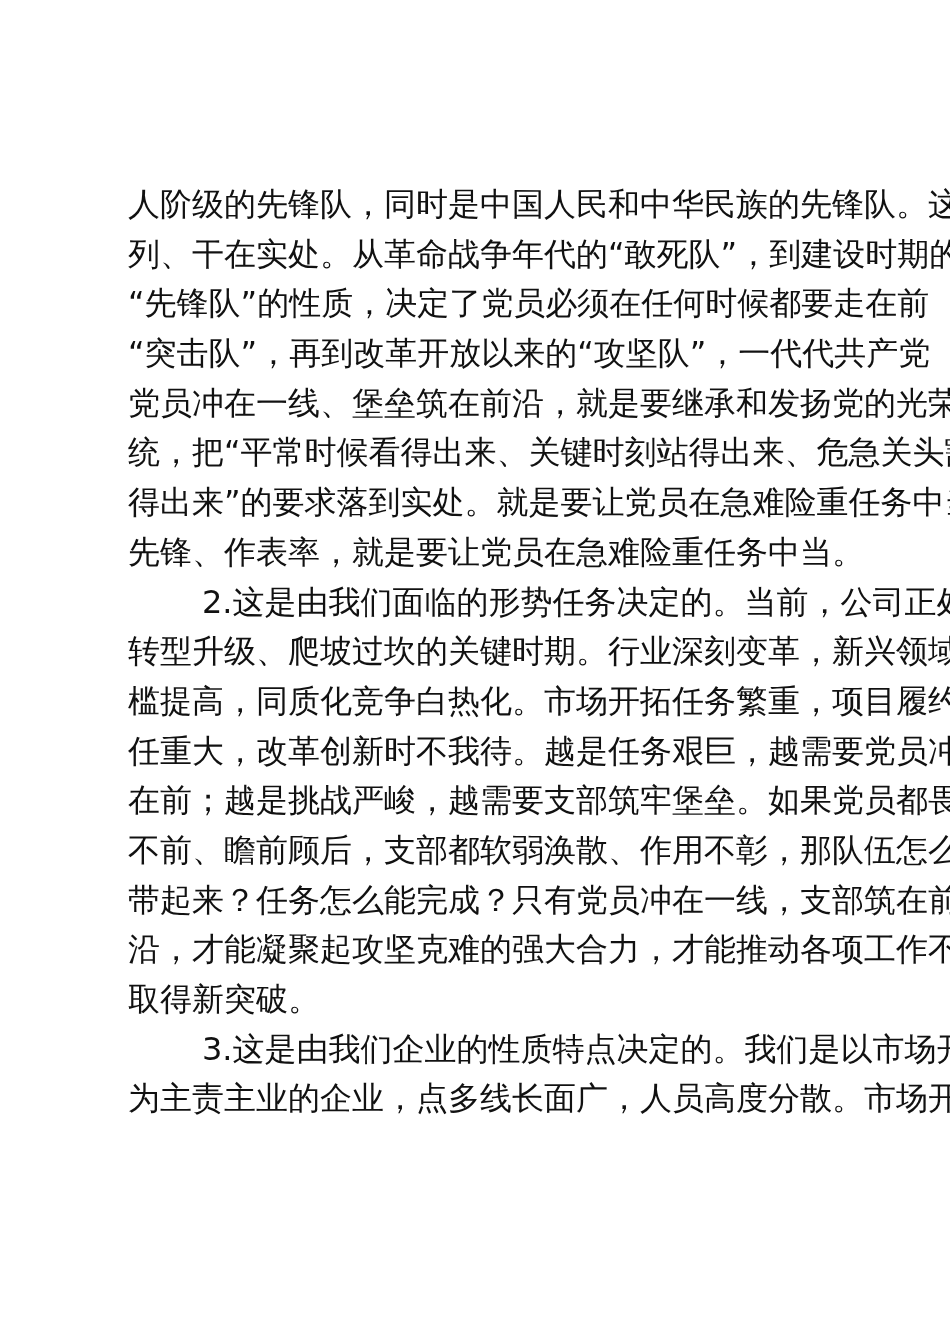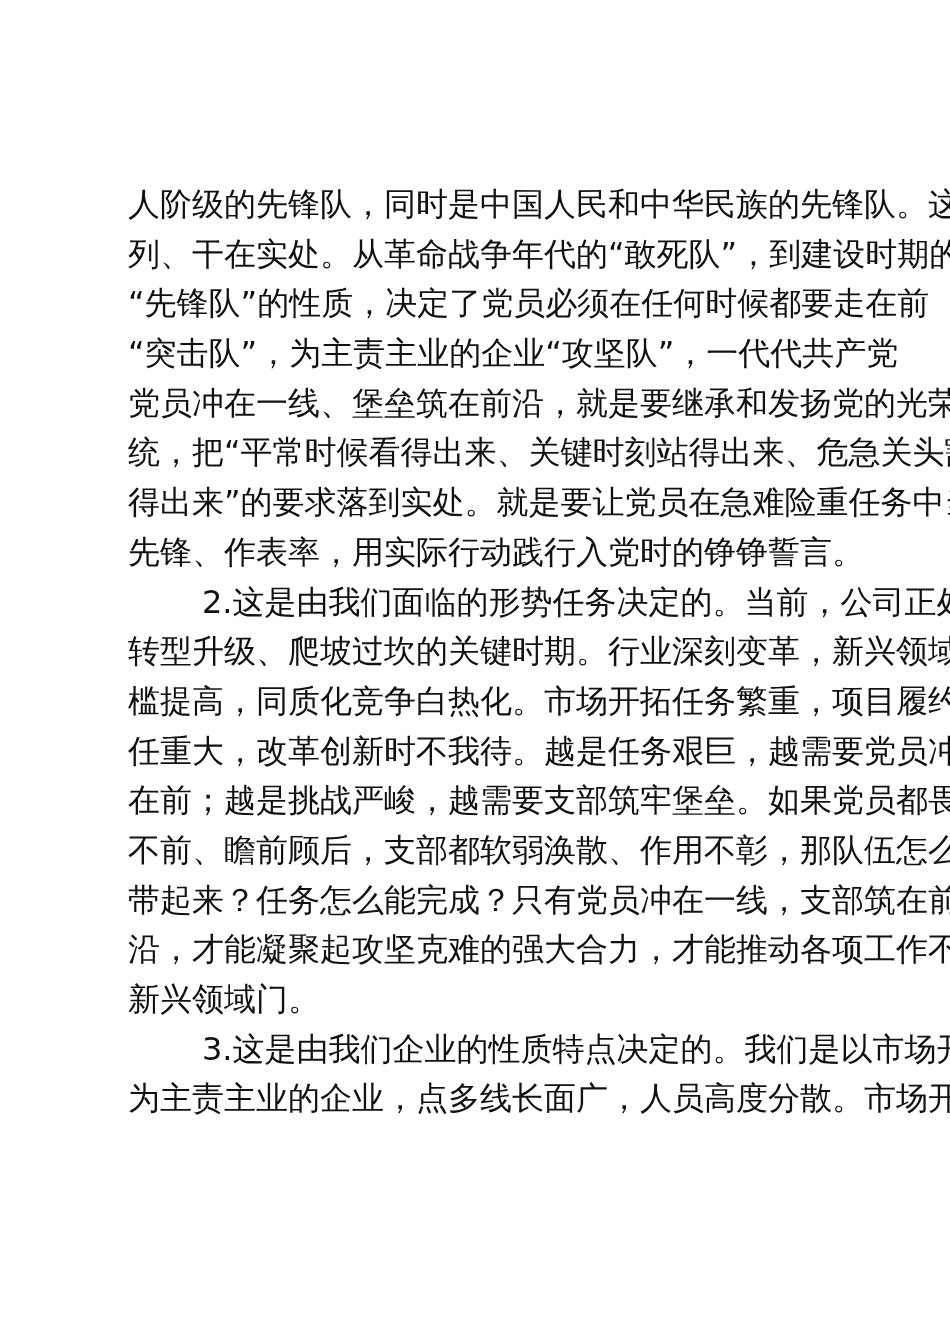--- a/index.html
+++ b/index.html
@@ -49,37 +49,37 @@
 </head>
 <body>
 
 <div class="page">
   <div class="content">
 
     <div>
       <span class="line">人阶级的先锋队，同时是中国人民和中华民族的先锋队。这个</span>
       <span class="line">列、干在实处。从革命战争年代的“敢死队”，到建设时期的</span>
       <span class="line">“先锋队”的性质，决定了党员必须在任何时候都要走在前</span>
-      <span class="line">“突击队”，为主责主业的企业“攻坚队”，一代代共产党</span>
+      <span class="line">“突击队”，再到改革开放以来的“攻坚队”，一代代共产党</span>
       <span class="line">党员冲在一线、堡垒筑在前沿，就是要继承和发扬党的光荣传</span>
       <span class="line">统，把“平常时候看得出来、关键时刻站得出来、危急关头豁</span>
       <span class="line">得出来”的要求落到实处。就是要让党员在急难险重任务中当</span>
-      <span class="line last">先锋、作表率，用实际行动践行入党时的铮铮誓言。</span>
+      <span class="line last">先锋、作表率，就是要让党员在急难险重任务中当。</span>
     </div>
 
     <div>
       <span class="line indent">2.这是由我们面临的形势任务决定的。当前，公司正处在</span>
       <span class="line">转型升级、爬坡过坎的关键时期。行业深刻变革，新兴领域门</span>
       <span class="line">槛提高，同质化竞争白热化。市场开拓任务繁重，项目履约责</span>
       <span class="line">任重大，改革创新时不我待。越是任务艰巨，越需要党员冲锋</span>
       <span class="line">在前；越是挑战严峻，越需要支部筑牢堡垒。如果党员都畏缩</span>
       <span class="line">不前、瞻前顾后，支部都软弱涣散、作用不彰，那队伍怎么能</span>
       <span class="line">带起来？任务怎么能完成？只有党员冲在一线，支部筑在前</span>
       <span class="line">沿，才能凝聚起攻坚克难的强大合力，才能推动各项工作不断</span>
-      <span class="line last">新兴领域门。</span>
+      <span class="line last">取得新突破。</span>
     </div>
 
     <div>
       <span class="line indent">3.这是由我们企业的性质特点决定的。我们是以市场开拓</span>
       <span class="line">为主责主业的企业，点多线长面广，人员高度分散。市场开拓</span>
     </div>
 
   </div>
 </div>
 

